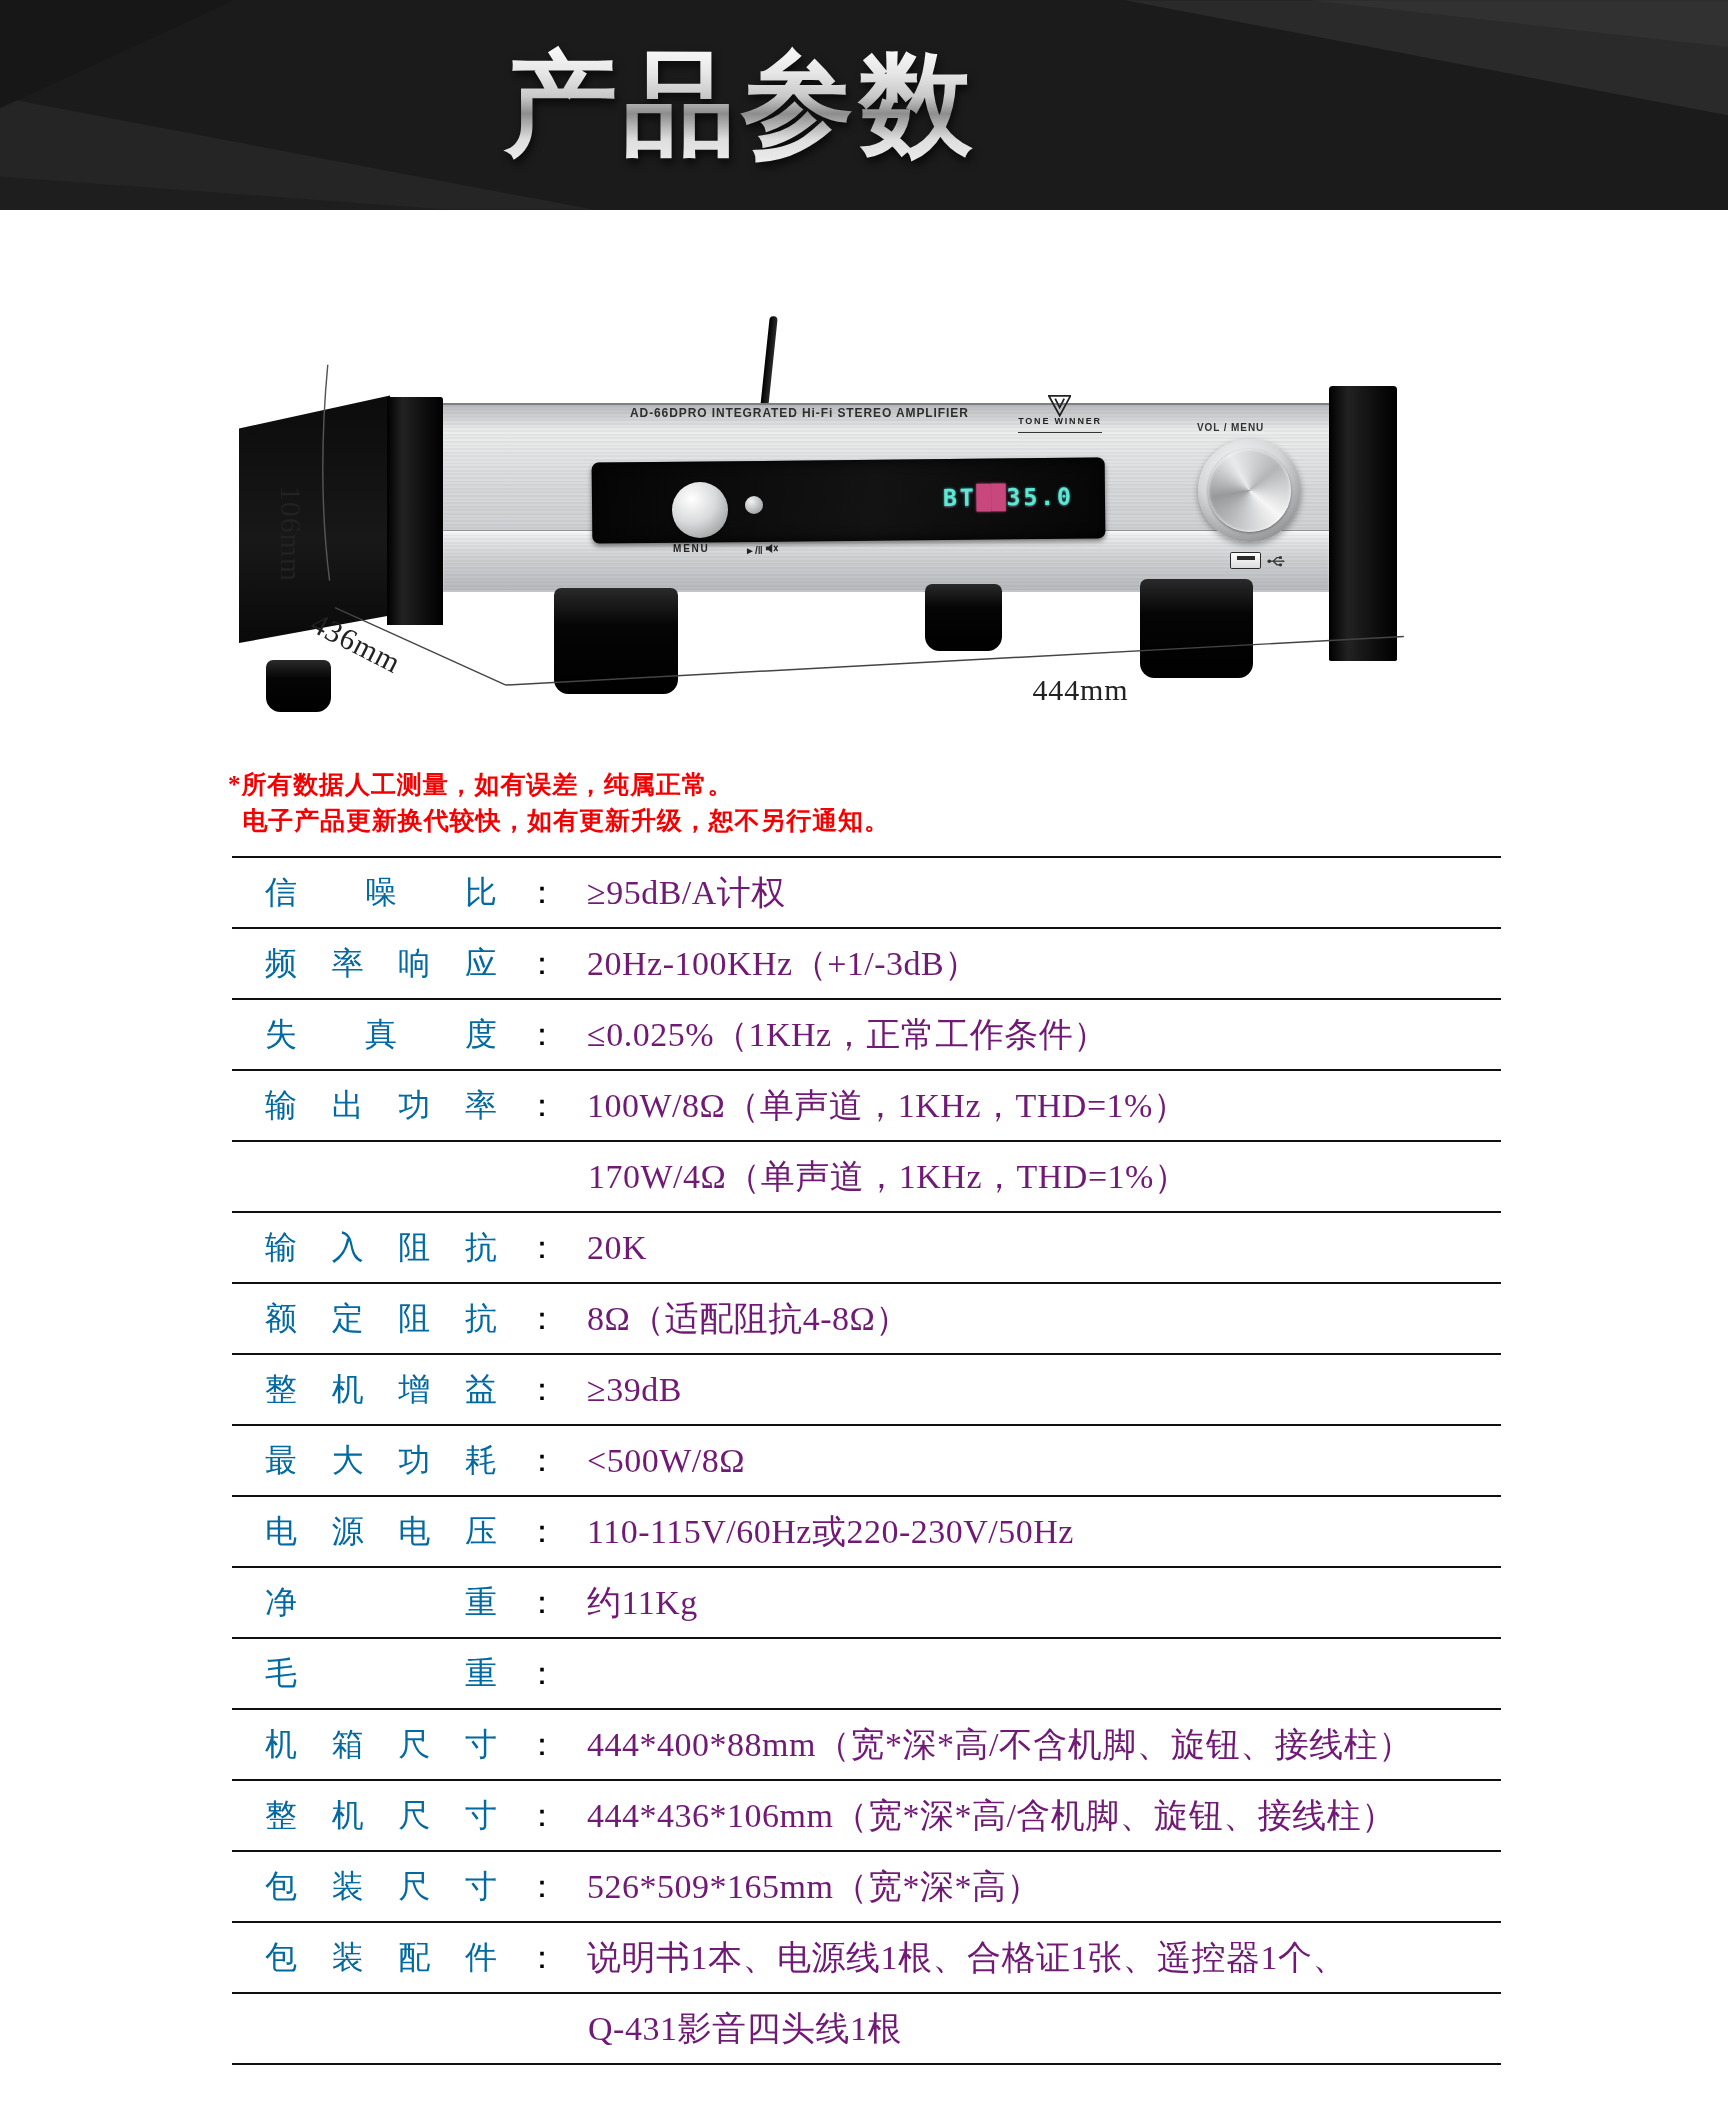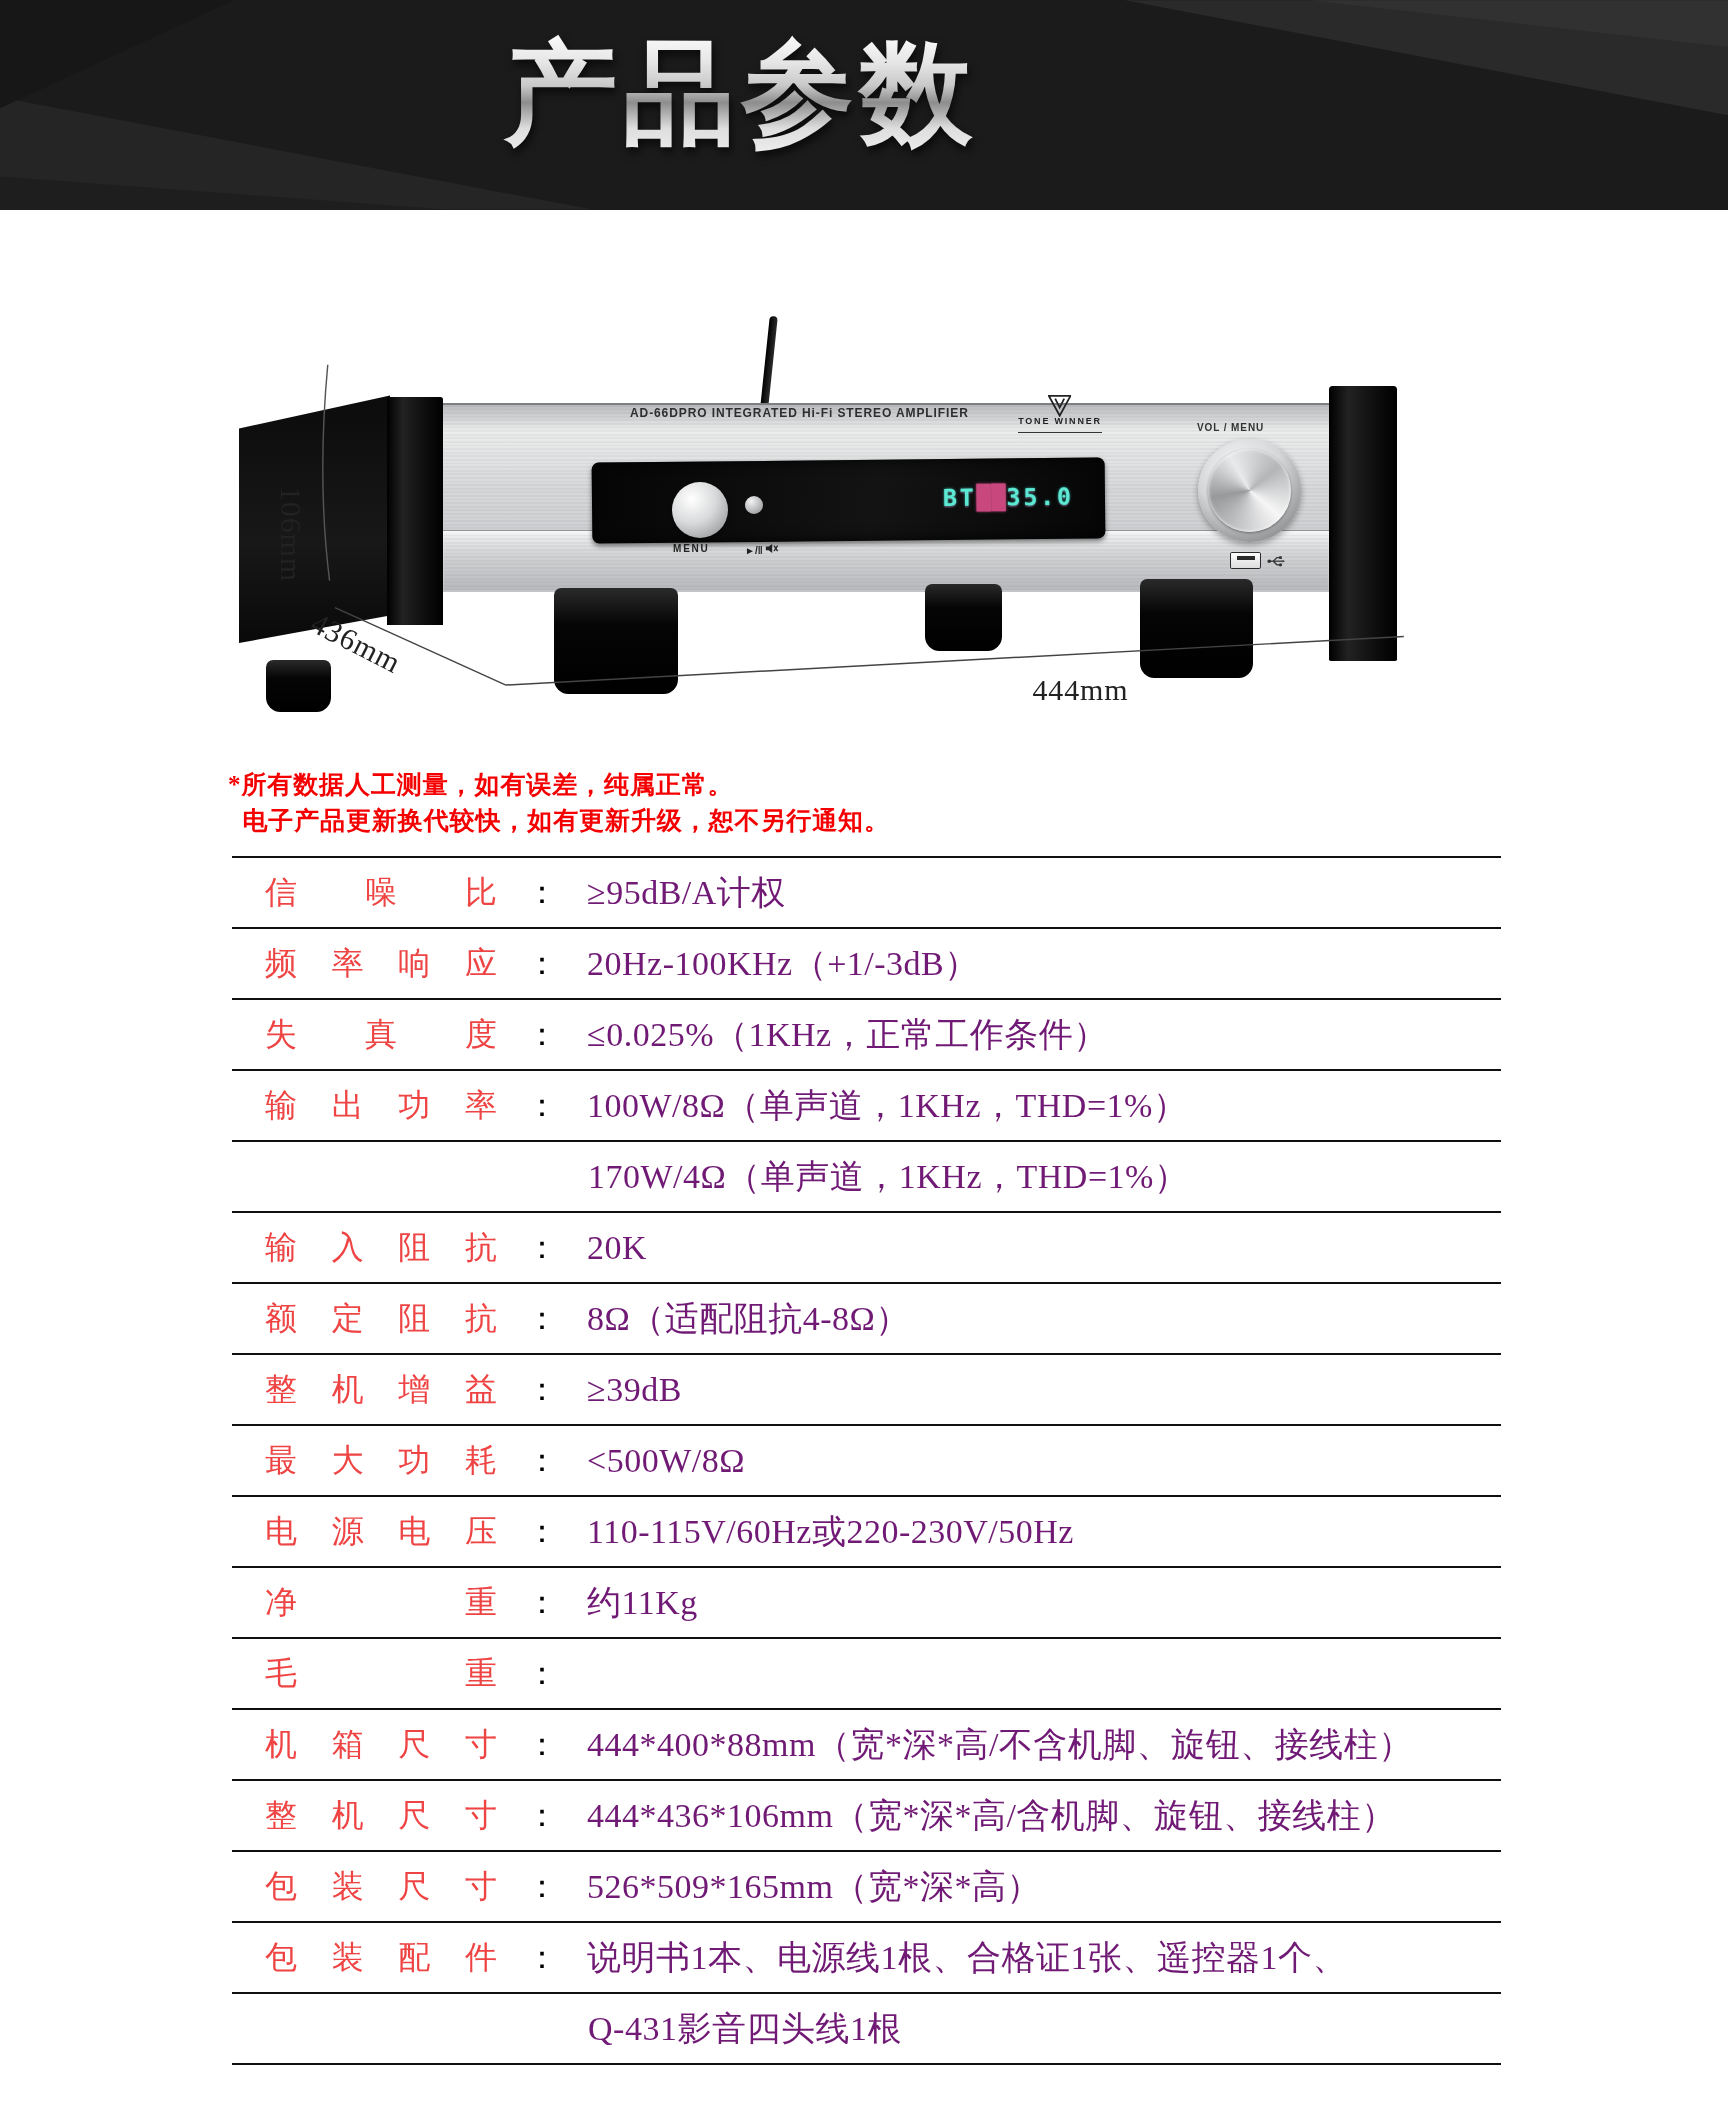--- a/index.html
+++ b/index.html
@@ -2,21 +2,21 @@
 <html style="font-size:14.4px"><head>
 <meta charset="utf-8">
 <style>
   html,body{margin:0;padding:0;background:#fff;}
   #page{position:relative;width:1728px;height:2108px;background:#ffffff;overflow:hidden;
         font-family:"Liberation Serif","DejaVu Serif",serif;color:#111;}
 
   
   .hdr{position:absolute;left:0;top:0;width:1728px;height:210px;background:#1b1b1b;overflow:hidden;}
   .hdr svg{position:absolute;left:0;top:0;}
-  .hdr-title{position:absolute;left:0;top:22px;width:1482px;text-align:center;
+  .hdr-title{position:absolute;left:0;top:33px;width:1482px;text-align:center;
              font-size:113px;font-weight:700;letter-spacing:5.4px;line-height:144px;
              background:linear-gradient(180deg,#ffffff 4%,#e6e6e6 28%,#c9c9c9 44%,#8d8d8d 56%,#dedede 74%,#f5f5f5 100%);
              -webkit-background-clip:text;background-clip:text;color:transparent;
              filter:drop-shadow(2.7px 5.4px 4.5px rgba(0,0,0,0.65));}
 
   
   .fig{position:absolute;left:0;top:210px;width:1728px;height:646px;}
   .abs{position:absolute;}
   .dim-lines{pointer-events:none;}
   .dim-label{font-size:30px;color:#222;letter-spacing:0.9px;}
@@ -80,21 +80,21 @@
   .lbl-w{left:1015px;top:463px;width:131px;text-align:center;}
 
   
   .disclaimer{position:absolute;left:228px;top:767px;font-size:25px;font-weight:700;color:#f50000;
               line-height:36px;letter-spacing:0.9px;}
   .disclaimer .l2{padding-left:14.4px;}
 
   
   .spec{position:absolute;left:232px;top:856px;width:1269px;border-top:2.7px solid #101010;}
   .spec-row{display:flex;align-items:center;height:71px;border-bottom:2.7px solid #101010;box-sizing:border-box;}
-  .spec-label{width:232px;margin-left:33px;font-size:32px;color:#ef4444;
+  .spec-label{width:232px;margin-left:33px;font-size:32px;color:#0369a1;
               text-align:justify;text-align-last:justify;text-justify:inter-character;}
   .spec-colon{width:90px;text-align:center;font-size:32px;color:#000;}
   .spec-value{flex:1;font-size:34px;color:#701a75;white-space:nowrap;letter-spacing:0.5px;}
   .spec-row.cont .spec-value{margin-left:356px;}
 </style>
 </head>
 <body>
 
 <div id="page">
 

